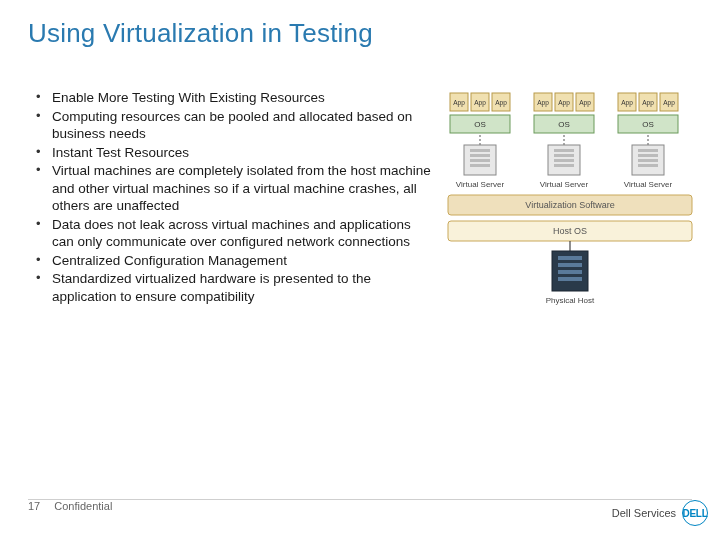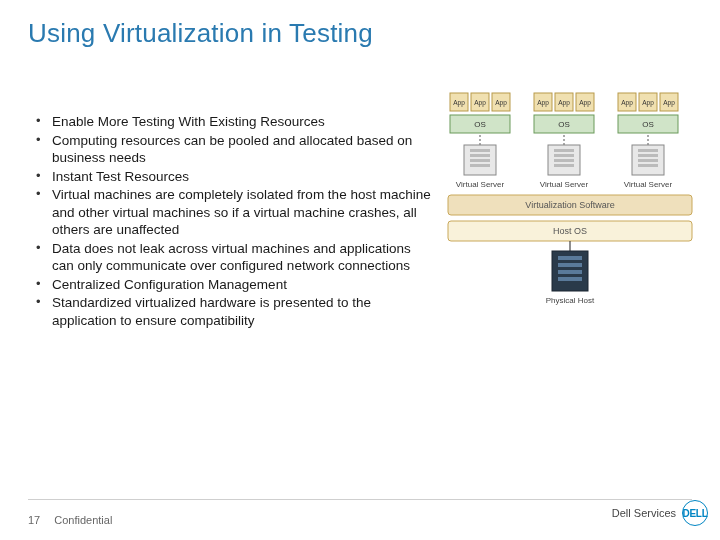--- a/index.html
+++ b/index.html
@@ -28,21 +28,20 @@
     display: flex;
     gap: 8px;
   }
   .bullets {
     flex: 0 0 408px;
     list-style: none;
     font-size: 13.5px;
     line-height: 1.3;
     color: #1a1a1a;
     padding-left: 6px;
-    margin-top: 24px;
   }
   .bullets li {
     position: relative;
     padding-left: 18px;
     margin-bottom: 1px;
   }
   .bullets li::before {
     content: "•";
     position: absolute;
     left: 2px;
@@ -55,21 +54,21 @@
     height: 230px;
     position: relative;
   }
   .diagram svg { width: 100%; height: 100%; }
   .footer {
     position: absolute;
     bottom: 14px;
     left: 28px;
     right: 12px;
     display: flex;
-    align-items: flex-end;
+    align-items: flex-start;
     justify-content: space-between;
     font-size: 11px;
     color: #666;
   }
   .footer-left { display: flex; gap: 14px; align-items: center; }
   .footer-hr {
     position: absolute;
     bottom: 40px;
     left: 28px;
     right: 28px;

